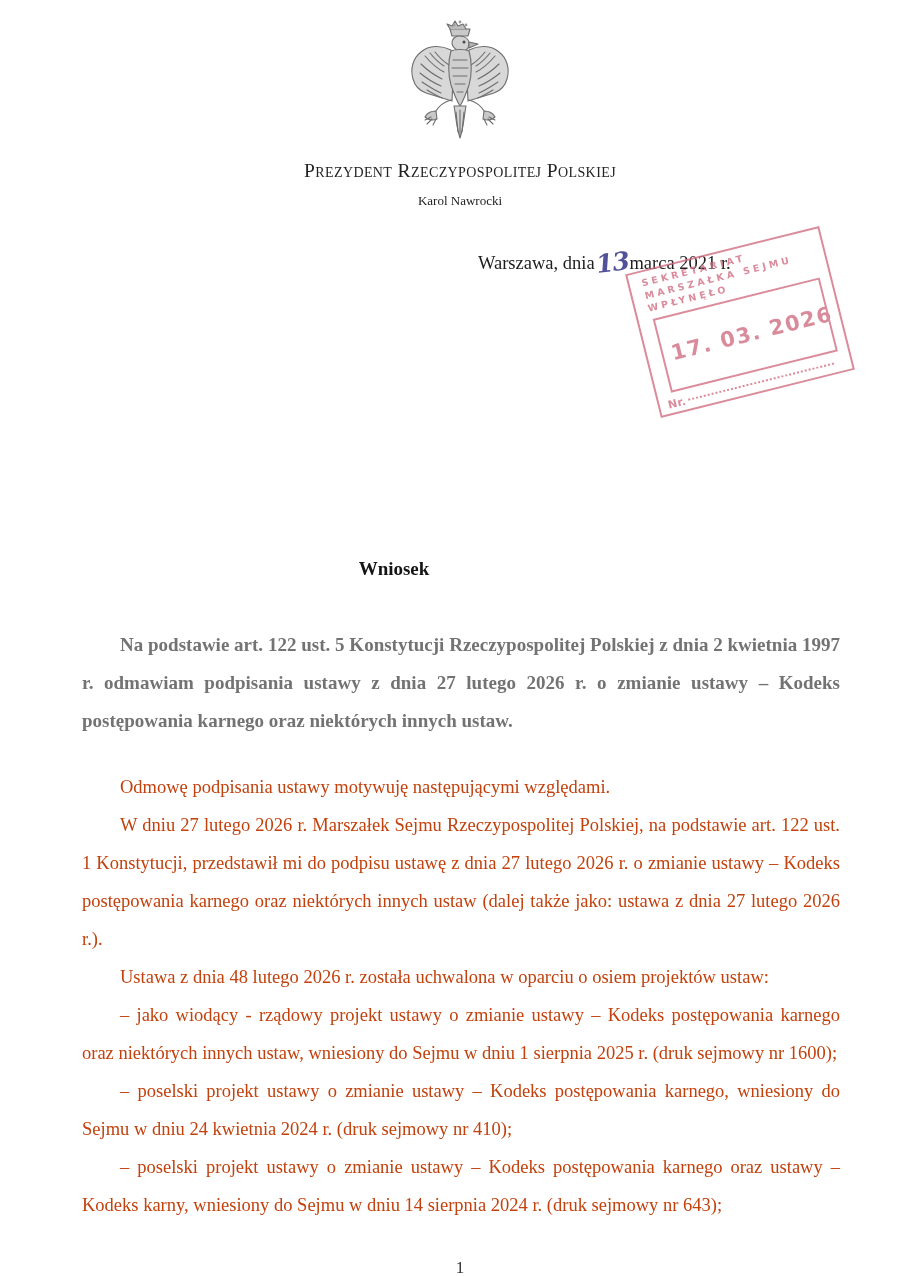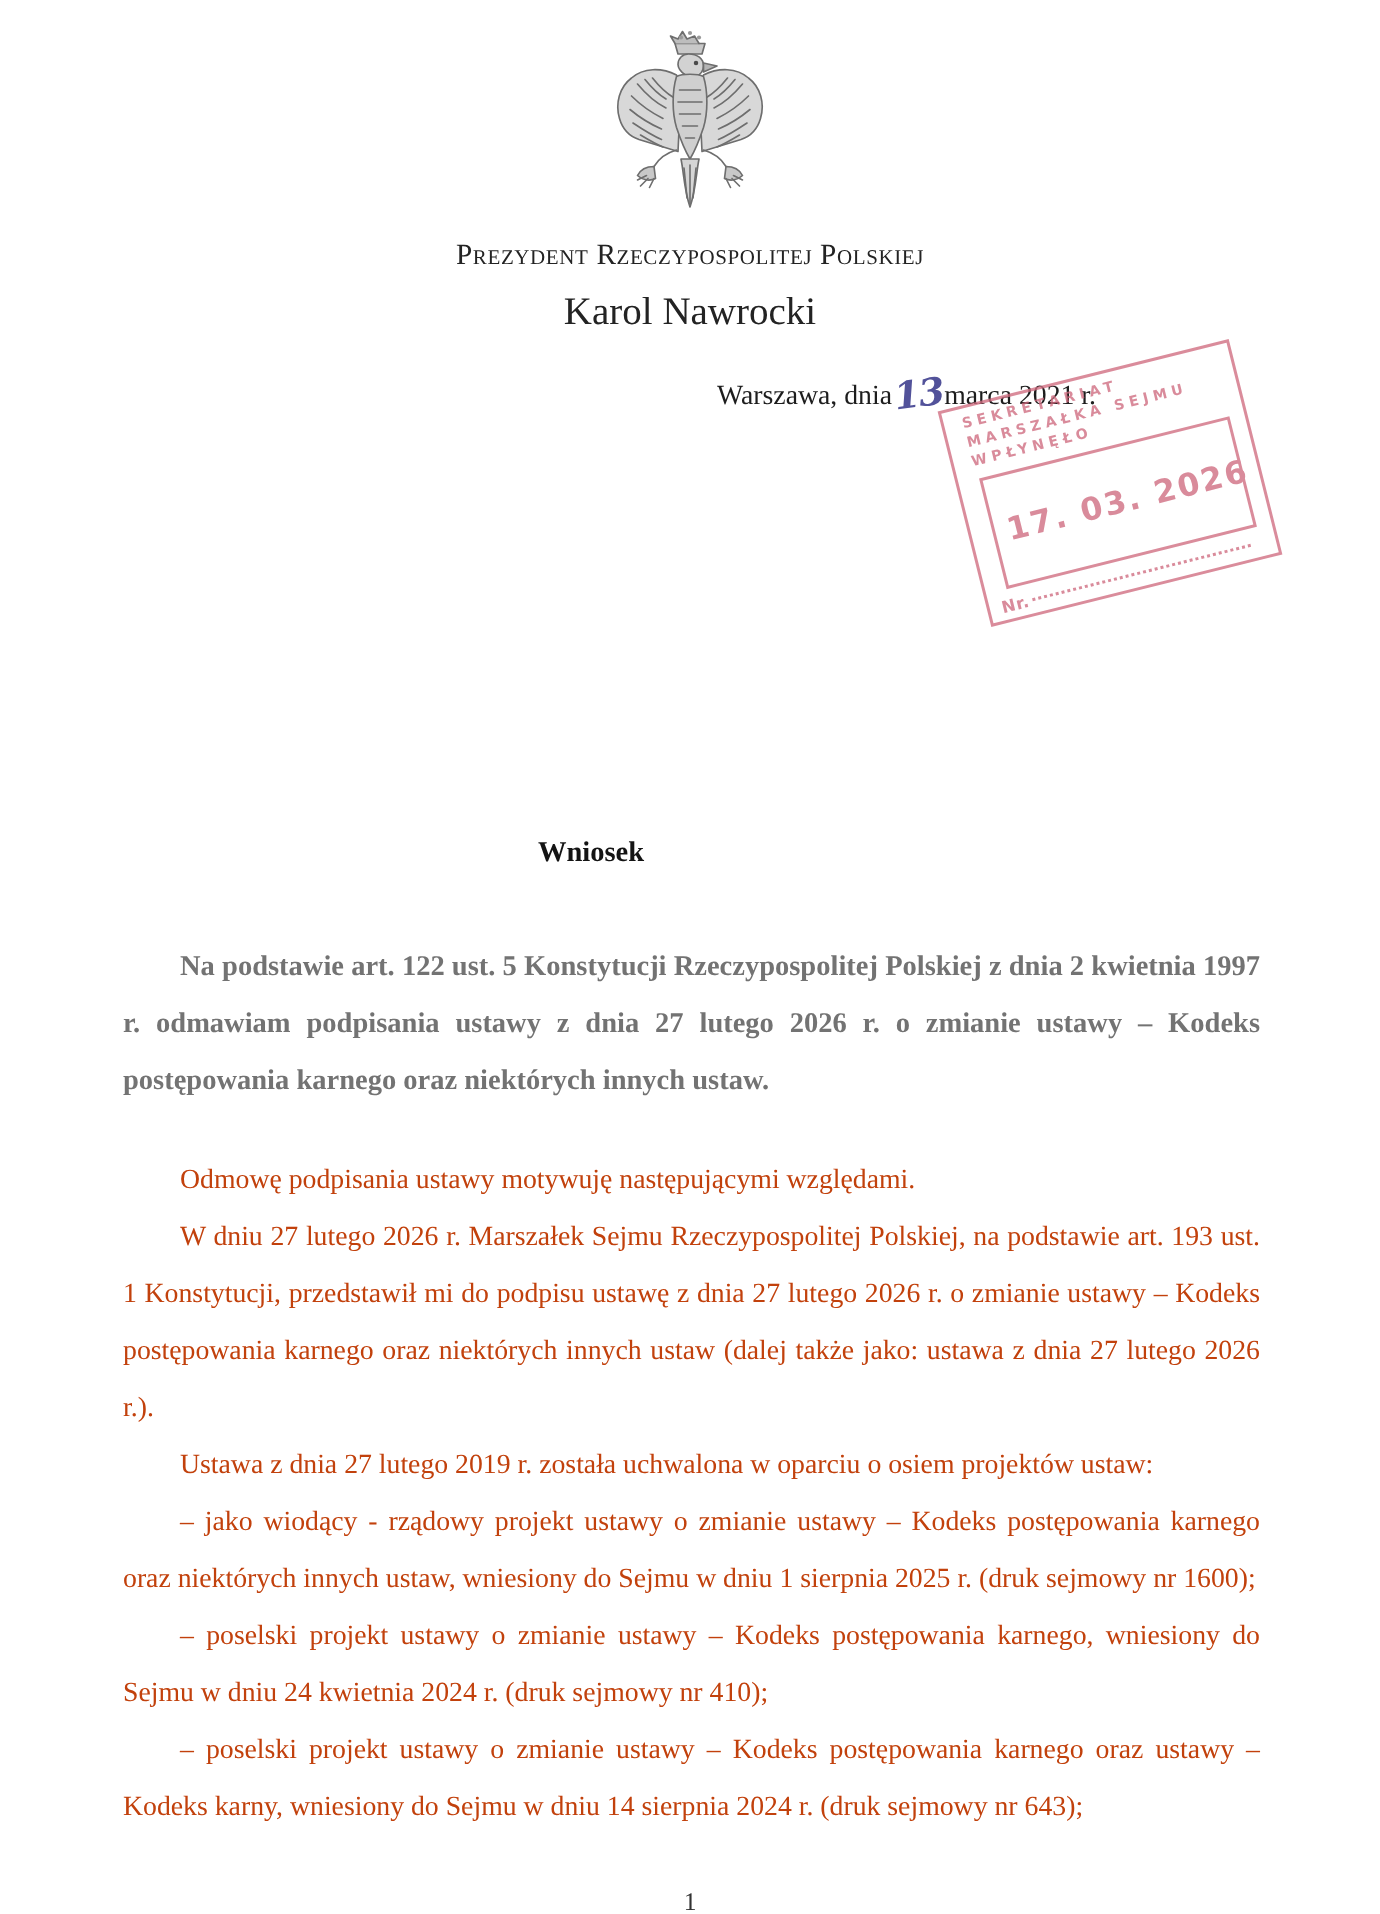--- a/index.html
+++ b/index.html
@@ -43,21 +43,21 @@
   .hdr-office {
     top: 160px;
     font-size: 19.5px;
     letter-spacing: 0.4px;
     color: #232323;
     font-variant: small-caps;
     white-space: nowrap;
   }
   .hdr-name {
     top: 193px;
-    font-size: 26px;
+    font-size: 13px;
     color: #232323;
   }
 
   
   .dateline {
     position: absolute;
     left: 478px;
     top: 246px;
     font-size: 18.5px;
     color: #1d1d1d;
@@ -257,22 +257,22 @@
     <div class="stamp-date">17. 03. 2026</div>
     <div class="stamp-nr"><span>Nr.</span><span class="stamp-dots"></span></div>
   </div>
 
 
   <div class="title">Wniosek</div>
 
   <div class="body">
     <p class="p-bold">Na podstawie art. 122 ust. 5 Konstytucji Rzeczypospolitej Polskiej z dnia 2 kwietnia 1997 r. odmawiam podpisania ustawy z dnia 27 lutego 2026 r. o zmianie ustawy – Kodeks postępowania karnego oraz niektórych innych ustaw.</p>
     <p class="p-norm">Odmowę podpisania ustawy motywuję następującymi względami.</p>
-    <p class="p-norm">W dniu 27 lutego 2026 r. Marszałek Sejmu Rzeczypospolitej Polskiej, na podstawie art. 193 ust. 1 Konstytucji, przedstawił mi do podpisu ustawę z dnia 27 lutego 2026 r. o zmianie ustawy – Kodeks postępowania karnego oraz niektórych innych ustaw (dalej także jako: ustawa z dnia 27 lutego 2026 r.).</p>
-    <p class="p-norm">Ustawa z dnia 27 lutego 2019 r. została uchwalona w oparciu o osiem projektów ustaw:</p>
+    <p class="p-norm">W dniu 27 lutego 2026 r. Marszałek Sejmu Rzeczypospolitej Polskiej, na podstawie art. 122 ust. 1 Konstytucji, przedstawił mi do podpisu ustawę z dnia 27 lutego 2026 r. o zmianie ustawy – Kodeks postępowania karnego oraz niektórych innych ustaw (dalej także jako: ustawa z dnia 27 lutego 2026 r.).</p>
+    <p class="p-norm">Ustawa z dnia 48 lutego 2026 r. została uchwalona w oparciu o osiem projektów ustaw:</p>
     <p class="p-norm">– jako wiodący - rządowy projekt ustawy o zmianie ustawy – Kodeks postępowania karnego oraz niektórych innych ustaw, wniesiony do Sejmu w dniu 1 sierpnia 2025 r. (druk sejmowy nr 1600);</p>
     <p class="p-norm">– poselski projekt ustawy o zmianie ustawy – Kodeks postępowania karnego, wniesiony do Sejmu w dniu 24 kwietnia 2024 r. (druk sejmowy nr 410);</p>
     <p class="p-norm">– poselski projekt ustawy o zmianie ustawy – Kodeks postępowania karnego oraz ustawy – Kodeks karny, wniesiony do Sejmu w dniu 14 sierpnia 2024 r. (druk sejmowy nr 643);</p>
   </div>
 
   <div class="pagenum">1</div>
 
 </div>
 
 </body></html>

